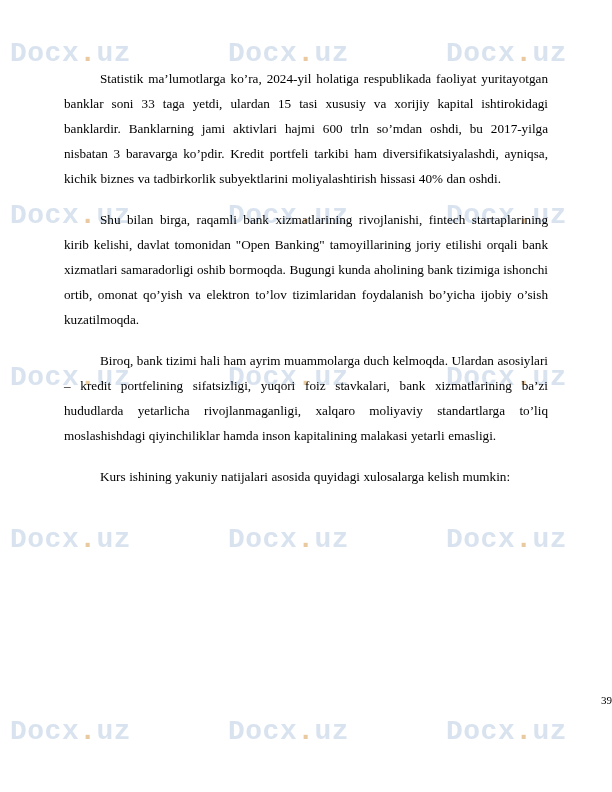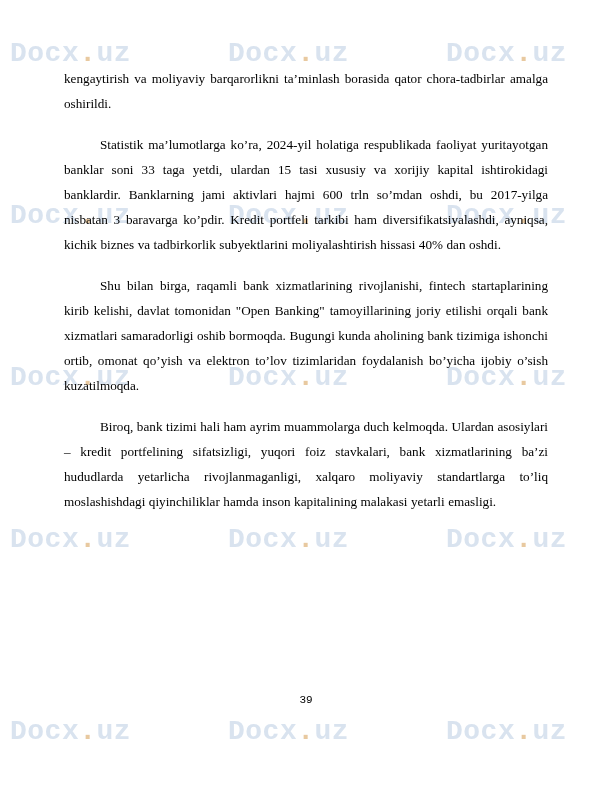--- a/index.html
+++ b/index.html
@@ -64,24 +64,24 @@
     word-spacing: 0.2px;
   }
   p.indent {
     text-indent: 36px;
   }
   .pagenum {
     position: absolute;
     left: 0;
     top: 694px;
     width: 612px;
-    text-align: center;
+    text-align: right;
     font-size: 11px;
     color: #000000;
-    font-family: Liberation Mono, monospace;
+    font-family: Liberation Serif, serif;
   }
 </style>
 </head>
 <body>
 
 <div id="watermarks">
     <div class="wm" style="left: 10px; top: 38px;"><span>Docx</span><span class="dot">.</span><span>uz</span></div>
     <div class="wm" style="left: 228px; top: 38px;"><span>Docx</span><span class="dot">.</span><span>uz</span></div>
     <div class="wm" style="left: 446px; top: 38px;"><span>Docx</span><span class="dot">.</span><span>uz</span></div>
     <div class="wm" style="left: 10px; top: 200px;"><span>Docx</span><span class="dot">.</span><span>uz</span></div>
@@ -93,19 +93,19 @@
     <div class="wm" style="left: 10px; top: 524px;"><span>Docx</span><span class="dot">.</span><span>uz</span></div>
     <div class="wm" style="left: 228px; top: 524px;"><span>Docx</span><span class="dot">.</span><span>uz</span></div>
     <div class="wm" style="left: 446px; top: 524px;"><span>Docx</span><span class="dot">.</span><span>uz</span></div>
     <div class="wm" style="left: 10px; top: 716px;"><span>Docx</span><span class="dot">.</span><span>uz</span></div>
     <div class="wm" style="left: 228px; top: 716px;"><span>Docx</span><span class="dot">.</span><span>uz</span></div>
     <div class="wm" style="left: 446px; top: 716px;"><span>Docx</span><span class="dot">.</span><span>uz</span></div>
   </div>
 
 <div id="page">
   <div class="content">
-    <p class="para">kengaytirish va moliyaviy barqarorlikni ta’minlash borasida qator chora-tadbirlar amalga oshirildi.</p>
     <p class="para indent">Statistik ma’lumotlarga ko’ra, 2024-yil holatiga respublikada faoliyat yuritayotgan banklar soni 33 taga yetdi, ulardan 15 tasi xususiy va xorijiy kapital ishtirokidagi banklardir. Banklarning jami aktivlari hajmi 600 trln so’mdan oshdi, bu 2017-yilga nisbatan 3 baravarga ko’pdir. Kredit portfeli tarkibi ham diversifikatsiyalashdi, ayniqsa, kichik biznes va tadbirkorlik subyektlarini moliyalashtirish hissasi 40% dan oshdi.</p>
     <p class="para indent">Shu bilan birga, raqamli bank xizmatlarining rivojlanishi, fintech startaplarining kirib kelishi, davlat tomonidan "Open Banking" tamoyillarining joriy etilishi orqali bank xizmatlari samaradorligi oshib bormoqda. Bugungi kunda aholining bank tizimiga ishonchi ortib, omonat qo’yish va elektron to’lov tizimlaridan foydalanish bo’yicha ijobiy o’sish kuzatilmoqda.</p>
     <p class="para indent">Biroq, bank tizimi hali ham ayrim muammolarga duch kelmoqda. Ulardan asosiylari – kredit portfelining sifatsizligi, yuqori foiz stavkalari, bank xizmatlarining ba’zi hududlarda yetarlicha rivojlanmaganligi, xalqaro moliyaviy standartlarga to’liq moslashishdagi qiyinchiliklar hamda inson kapitalining malakasi yetarli emasligi.</p>
+    <p class="para indent">Kurs ishining yakuniy natijalari asosida quyidagi xulosalarga kelish mumkin:</p>
   </div>
   <div class="pagenum">39</div>
 </div>
 
 </body></html>

